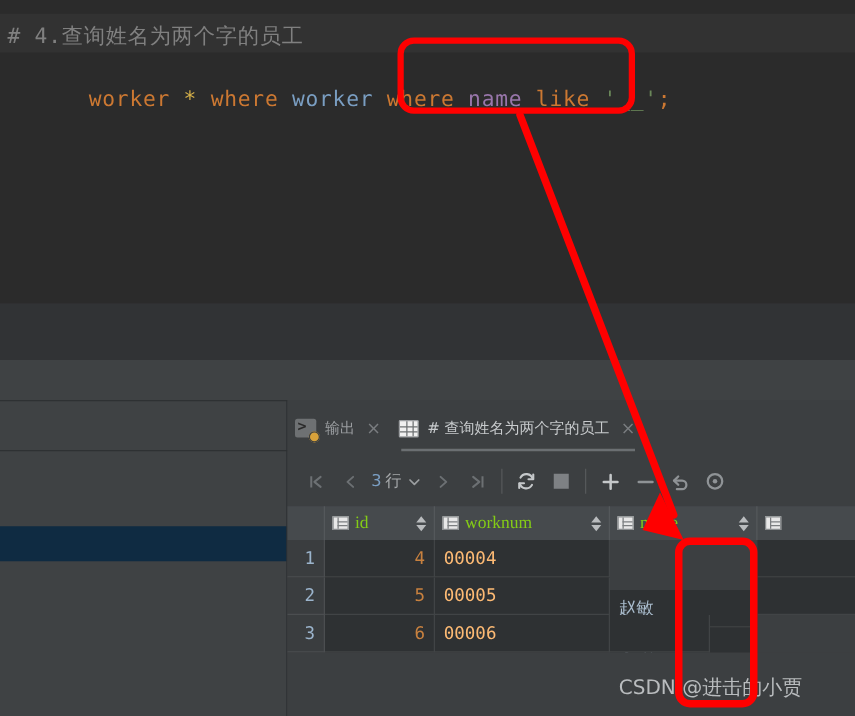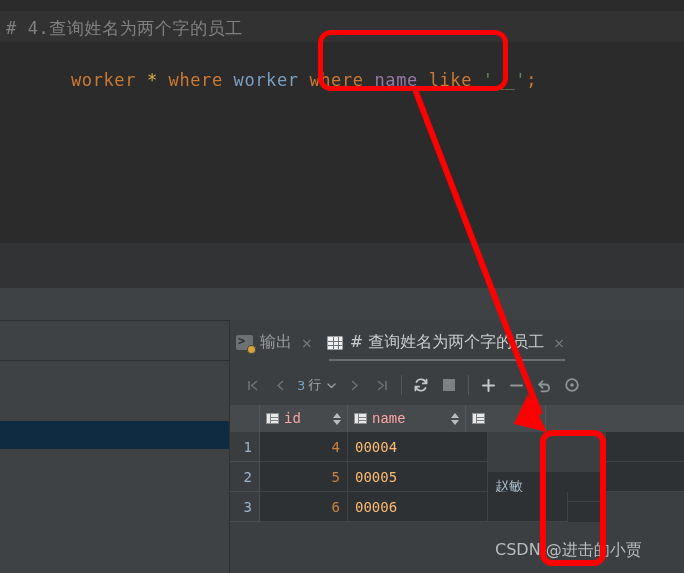--- a/index.html
+++ b/index.html
@@ -65,21 +65,21 @@
     position: absolute; left: 230px; top: 320px; width: 454px; height: 253px;
     background: #3c3f41;
   }
 
   
   .tabstrip {
     position: absolute; left: 0; top: 0; width: 454px; height: 45px;
     display: flex; align-items: center;
   }
   .tab { display: flex; align-items: center; height: 45px; padding: 0 6px; position: relative; }
-  .tab-label { font-size: 16px; color: #9a9da0; margin: 0 7px; white-space: nowrap; }
+  .tab-label { font-size: 12px; color: #9a9da0; margin: 0 7px; white-space: nowrap; }
   .tab.active .tab-label { color: #c8cbcd; }
   .tab.active::after {
     content: ""; position: absolute; left: 8px; right: 8px; bottom: 4px;
     height: 2px; background: #6b6f72;
   }
   .tab-close {
     font-size: 14px; color: #7a7d80; line-height: 1; padding: 1px 2px;
   }
   
   .ico-console {
@@ -135,22 +135,22 @@
   .grid-head {
     position: absolute; left: 0; top: 0; width: 454px; height: 27px;
     background: #464a4d; display: flex; align-items: center;
   }
   .gutter-head { width: 30px; height: 27px; border-right: 1px solid #54585b; flex: 0 0 auto; }
   .colhead {
     height: 27px; display: flex; align-items: center; gap: 5px;
     padding: 0 6px; border-right: 1px solid #54585b; flex: 0 0 auto;
   }
   .colhead-label {
-    font-family: Liberation Mono, monospace;
-    font-size: 14px; color: #fca5a5; white-space: nowrap;
+    font-family: Liberation Serif, serif;
+    font-size: 14px; color: #84cc16; white-space: nowrap;
   }
   .ico-colgrid {
     position: relative; width: 13px; height: 11px; flex: 0 0 auto;
     background: #e8e8e8; border: 1px solid #8b8e90;
   }
   .ico-colgrid::before {
     content: ""; position: absolute; left: 3px; top: 0; bottom: 0;
     width: 1px; background: #7b7e80;
   }
   .ico-colgrid::after {
@@ -317,20 +317,28 @@
         </svg>
       </div>
     </div>
 
     <div class="grid">
       <div class="grid-head">
         <div class="gutter-head"></div>
         <div class="colhead" style="width:88px">
           <span class="ico-colgrid"></span>
           <span class="colhead-label">id</span>
+          <span class="sorter">
+            <i class="up"></i>
+              <i class="down"></i>
+          </span>
+        </div>
+        <div class="colhead" style="width:140px">
+          <span class="ico-colgrid"></span>
+          <span class="colhead-label">worknum</span>
           <span class="sorter">
             <i class="up"></i>
               <i class="down"></i>
           </span>
         </div>
         <div class="colhead" style="width:118px">
           <span class="ico-colgrid"></span>
           <span class="colhead-label">name</span>
           <span class="sorter">
             <i class="up"></i>

